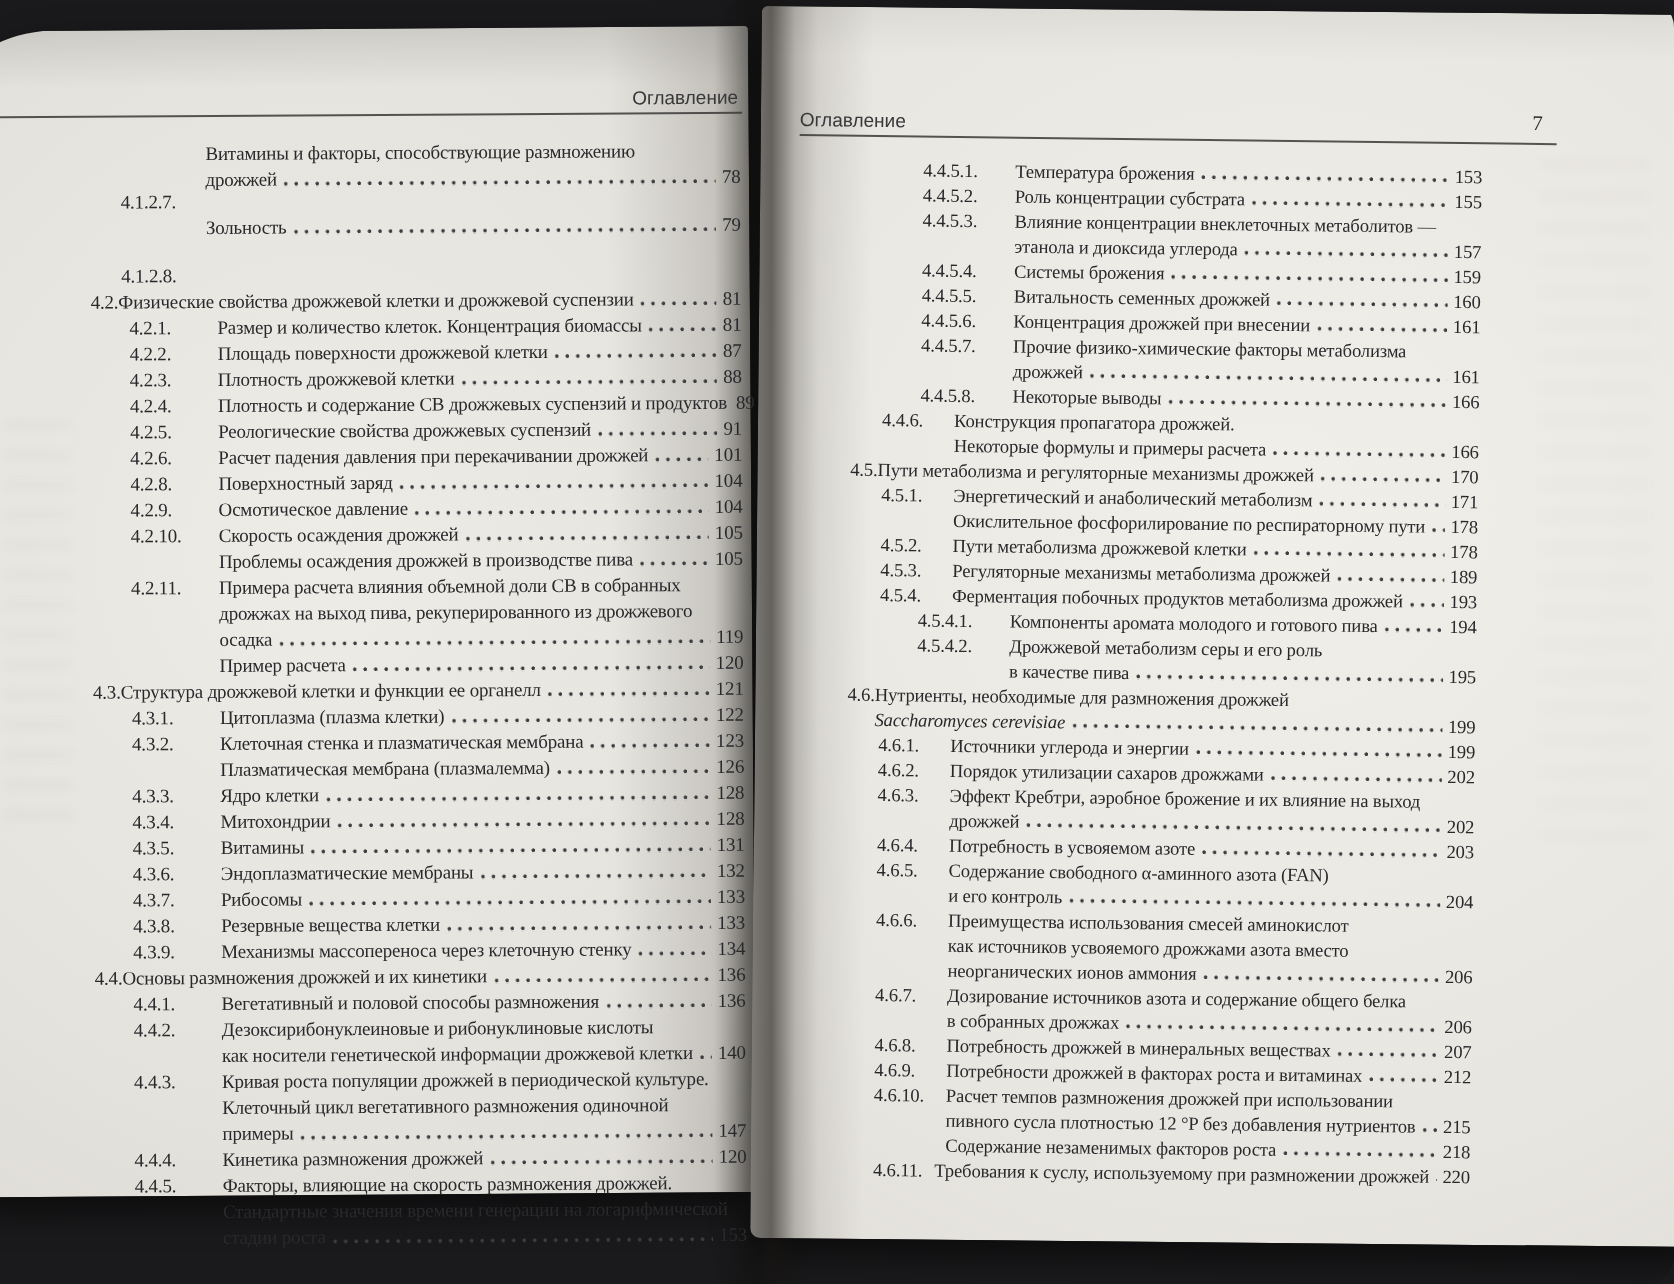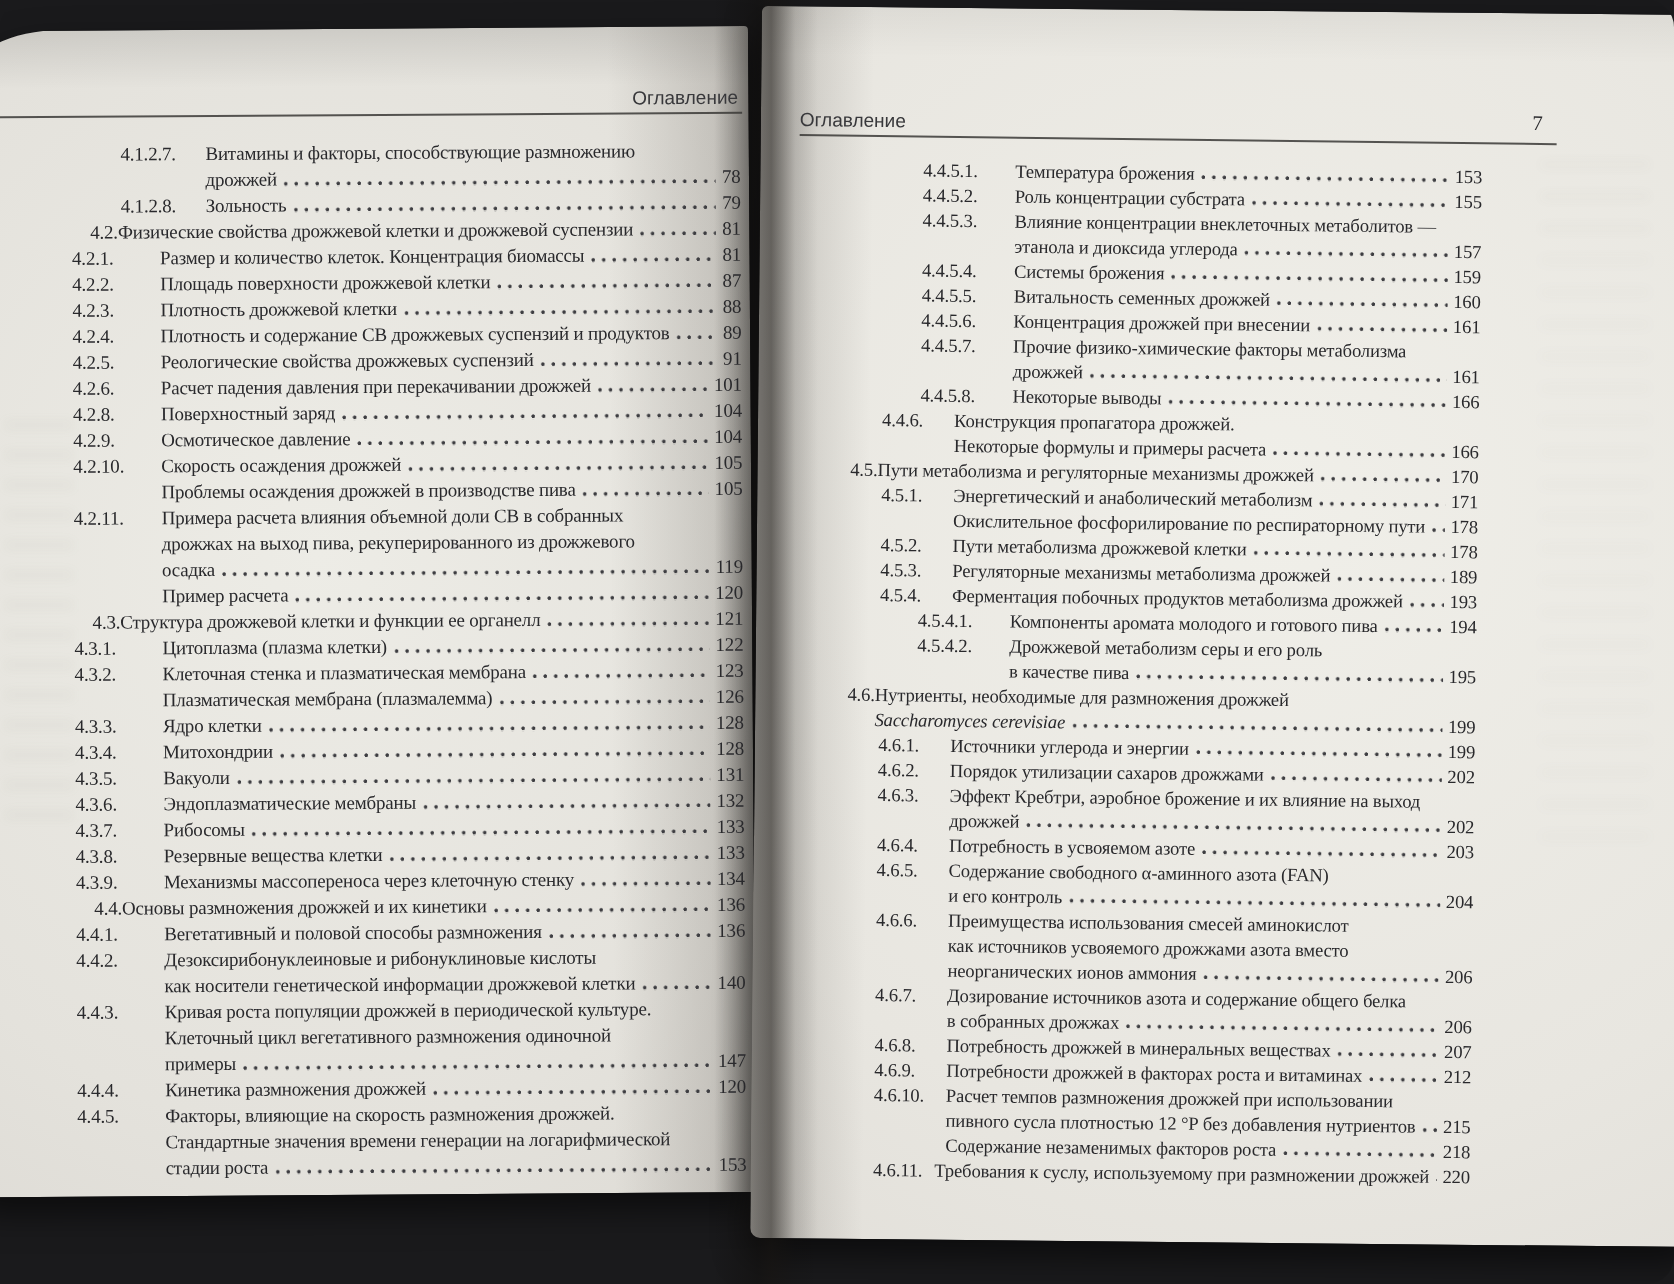--- a/index.html
+++ b/index.html
@@ -55,22 +55,22 @@
   .tline{display:flex;align-items:baseline;}
   .t{flex:none;white-space:nowrap;}
   .t.it{font-style:italic;}
   .leader{flex:1 1 8px;min-width:8px;position:relative;align-self:stretch;}
   .leader::after{content:"";position:absolute;left:7px;right:5px;bottom:6px;height:5px;
     background-image:radial-gradient(circle at 2.2px 2.2px, #3d3d41 1.55px, rgba(0,0,0,0) 2.1px);
     background-size:10.5px 5px;background-repeat:repeat-x;}
   .pg{flex:none;margin-left:1px;}
   
   .entries-left .lvl1 .num{width:77px;text-align:right;}
-  .entries-left .lvl2 .num{margin-left:31px;width:88px;}
-  .entries-left .lvl3 .num{margin-left:80px;width:85px;}
+  .entries-left .lvl2 .num{margin-left:88px;width:88px;}
+  .entries-left .lvl3 .num{margin-left:80px;width:85px;margin-top:48px;}
   
   .entries-right .lvl1 .num{width:46px;text-align:right;}
   .entries-right .lvl2 .num{margin-left:50px;width:72px;}
   .entries-right .lvl3 .num{margin-left:88px;width:92px;}
   .entries-right .run-in .num{width:auto;margin-right:12px;}
 </style>
 </head>
 <body>
 
 <div class="photo">
@@ -302,21 +302,21 @@
               <span class="t">Митохондрии</span>
               <span class="leader"></span>
               <span class="pg">128</span>
             </div>
           </div>
         </div>
         <div class="entry lvl2">
           <span class="num">4.3.5.</span>
           <div class="body">
             <div class="tline">
-              <span class="t">Вакуоли</span>
+              <span class="t">Витамины</span>
               <span class="leader"></span>
               <span class="pg">131</span>
             </div>
           </div>
         </div>
         <div class="entry lvl2">
           <span class="num">4.3.6.</span>
           <div class="body">
             <div class="tline">
               <span class="t">Эндоплазматические мембраны</span>

